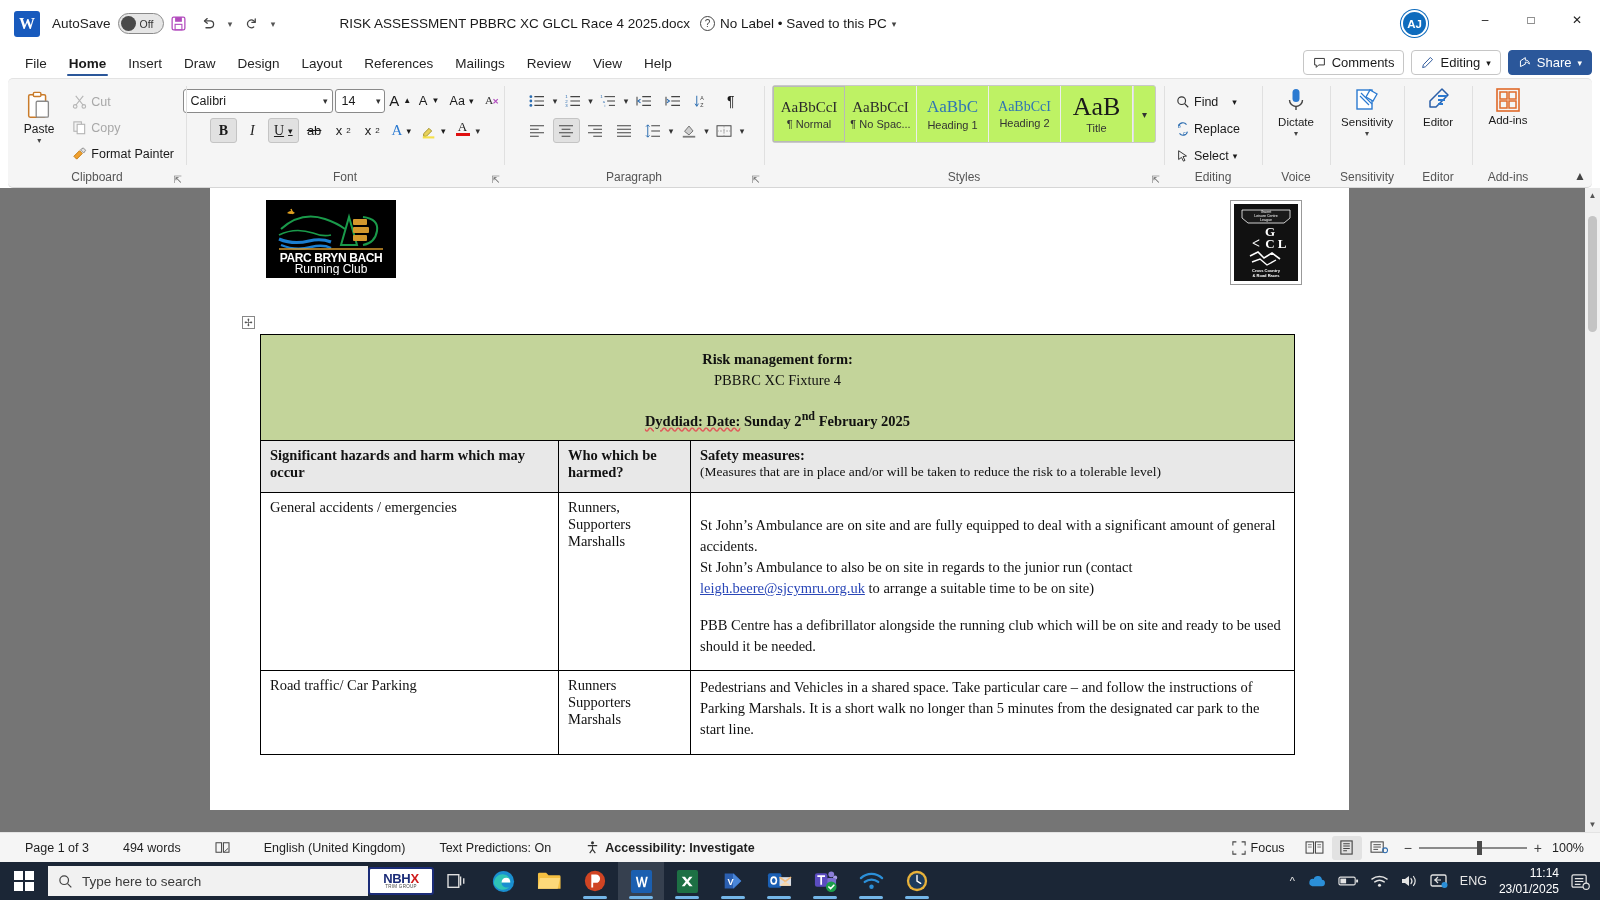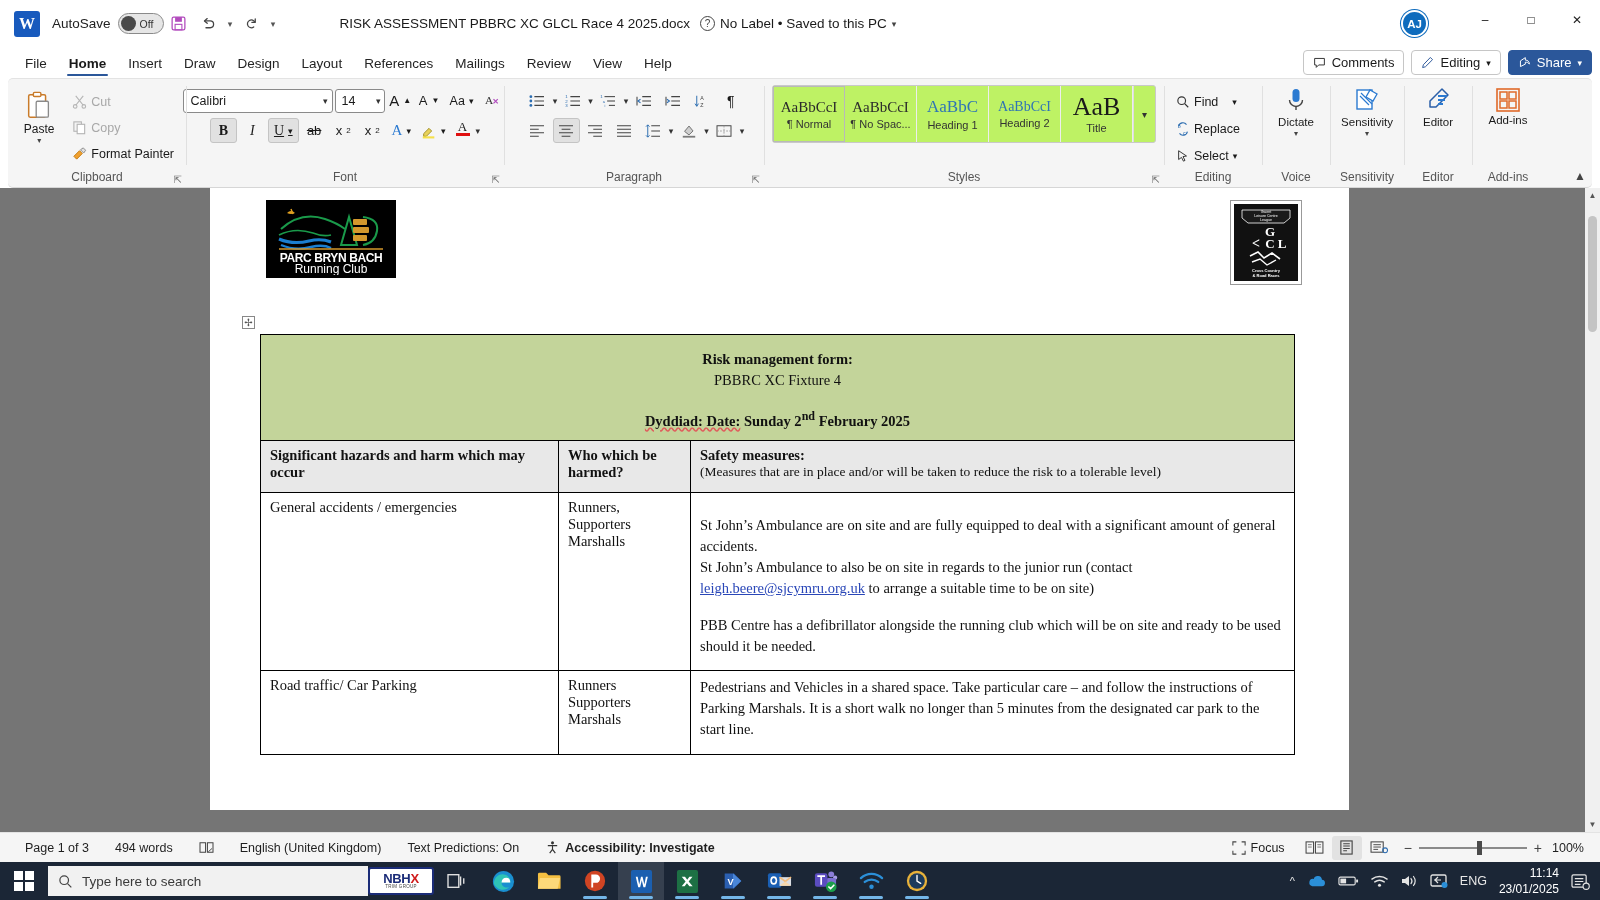--- a/index.html
+++ b/index.html
@@ -205,21 +205,21 @@
   }
   .vscroll .thumb {
     position: absolute; top: 28px; left: 3px; width: 9px; height: 116px;
     background: #c4c4c4; border-radius: 5px;
   }
 
   
   .statusbar {
     position: absolute; left: 0; right: 0; bottom: 38px; height: 30px;
     background: #f5f5f5; display: flex; align-items: center;
-    font-size: 12.5px; color: #1f1f1f; padding-left: 12px; gap: 0;
+    font-size: 12.5px; color: #1f1f1f; padding-left: 12px; gap: 8px;
     border-top: 1px solid #e3e3e3;
   }
   .sb-item { padding: 0 13px; white-space: nowrap; display: flex; align-items: center; gap: 5px; }
   .sb-right { margin-left: auto; display: flex; align-items: center; padding-right: 12px; gap: 2px; }
   .view-btn { width: 30px; height: 24px; display: flex; align-items: center; justify-content: center; }
   .view-btn.active { background: #e2e2e2; border-radius: 3px; }
   .zoom-slider { display: flex; align-items: center; gap: 7px; margin: 0 8px; }
   .zoom-track { width: 108px; height: 2px; background: #8a8a8a; position: relative; }
   .zoom-thumb { position: absolute; left: 58px; top: -6px; width: 5px; height: 14px; background: #4a4a4a; }
 

